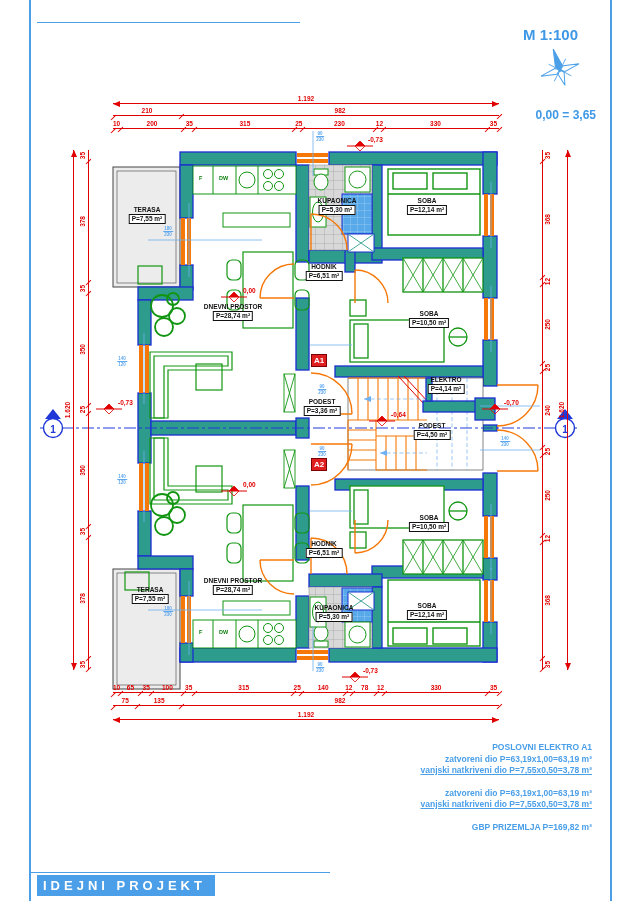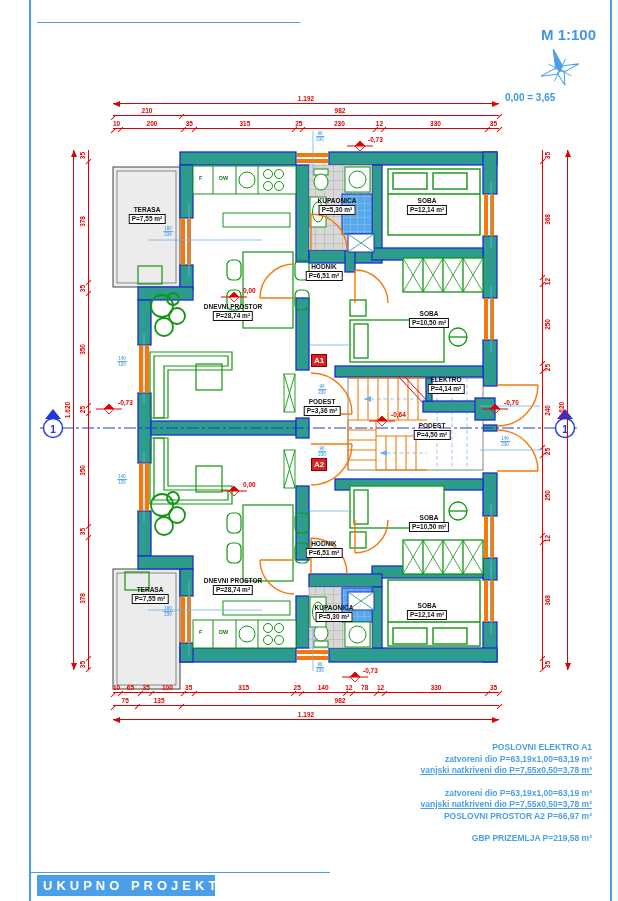--- a/index.html
+++ b/index.html
@@ -8,25 +8,25 @@
   .edge{position:absolute;top:0;width:2px;height:901px;background:#4A9FE8}
   .planSvg{position:absolute;left:0;top:0;width:618px;height:901px}
 
   .titlebar{position:absolute;left:37px;top:3px;width:150px;height:20px;background:#4A9FE8;
             color:#fff;font-size:13px;font-weight:bold;line-height:20px;padding-left:5px;box-sizing:border-box;white-space:nowrap}
   .titleline{position:absolute;left:37px;top:22px;width:263px;height:1px;background:#4A9FE8}
   .footerbar{position:absolute;left:37px;top:875px;width:178px;height:21px;background:#4A9FE8;
              color:#fff;font-size:13px;font-weight:bold;line-height:21px;letter-spacing:4px;padding-left:6px;box-sizing:border-box;white-space:nowrap}
   .footerline{position:absolute;left:30px;top:872px;width:300px;height:1px;background:#4A9FE8}
 
-  .scaleTxt{position:absolute;left:505px;top:26px;width:91px;text-align:right;color:#3E98E6;
+  .scaleTxt{position:absolute;left:505px;top:26px;width:91px;text-align:center;color:#3E98E6;
             font-size:15px;font-weight:bold}
   .compass{position:absolute;left:532px;top:46px;width:56px;height:48px}
-  .elevRef{position:absolute;left:505px;top:92px;width:91px;color:#3E98E6;
-           font-size:10px;font-weight:bold}
+  .elevRef{position:absolute;left:505px;top:108px;width:91px;text-align:right;color:#3E98E6;
+           font-size:12px;font-weight:bold}
 
   .rlabel{position:absolute;transform:translateX(-50%);text-align:center;color:#111;
           font-size:6.5px;font-weight:bold;line-height:1.25;white-space:nowrap;z-index:5}
   .rlabel .area{display:inline-block;border:1px solid #111;background:#fff;padding:0 2px}
   .lvl{position:absolute;color:#E00000;font-size:6.5px;font-weight:bold;white-space:nowrap;z-index:5}
   .klabel{position:absolute;color:#0e7e0e;font-size:5.5px;font-weight:bold;z-index:5}
   .abadge{position:absolute;background:#E02020;color:#fff;font-size:8px;font-weight:bold;
           padding:1px 2px;border:1px solid #7c0000;z-index:6}
   .secnum{position:absolute;color:#2038D8;font-size:10px;font-weight:bold;
           transform:translate(-50%,-50%);z-index:6}
@@ -663,22 +663,21 @@
       <i class="aB"></i>
   </div>
 
   <div class="summary">
     <div>POSLOVNI ELEKTRO A1</div>
     <div>zatvoreni dio P=63,19x1,00=63,19 m²</div>
     <div class="u">vanjski natkriveni dio P=7,55x0,50=3,78 m²</div>
     <div class="gap"></div>
     <div>zatvoreni dio P=63,19x1,00=63,19 m²</div>
     <div class="u">vanjski natkriveni dio P=7,55x0,50=3,78 m²</div>
-    <div>POSLOVNI PROSTOR A2 P=66,97 m²</div>
     <div class="gap"></div>
-    <div class="b">GBP PRIZEMLJA P=219,58 m²</div>
+    <div class="b">GBP PRIZEMLJA P=169,82 m²</div>
   </div>
 
   <div class="footerline"></div>
   <div class="footerbar">
-    <span>UKUPNO PROJEKT</span>
+    <span>IDEJNI PROJEKT</span>
   </div>
 </div>
 
 </body></html>

